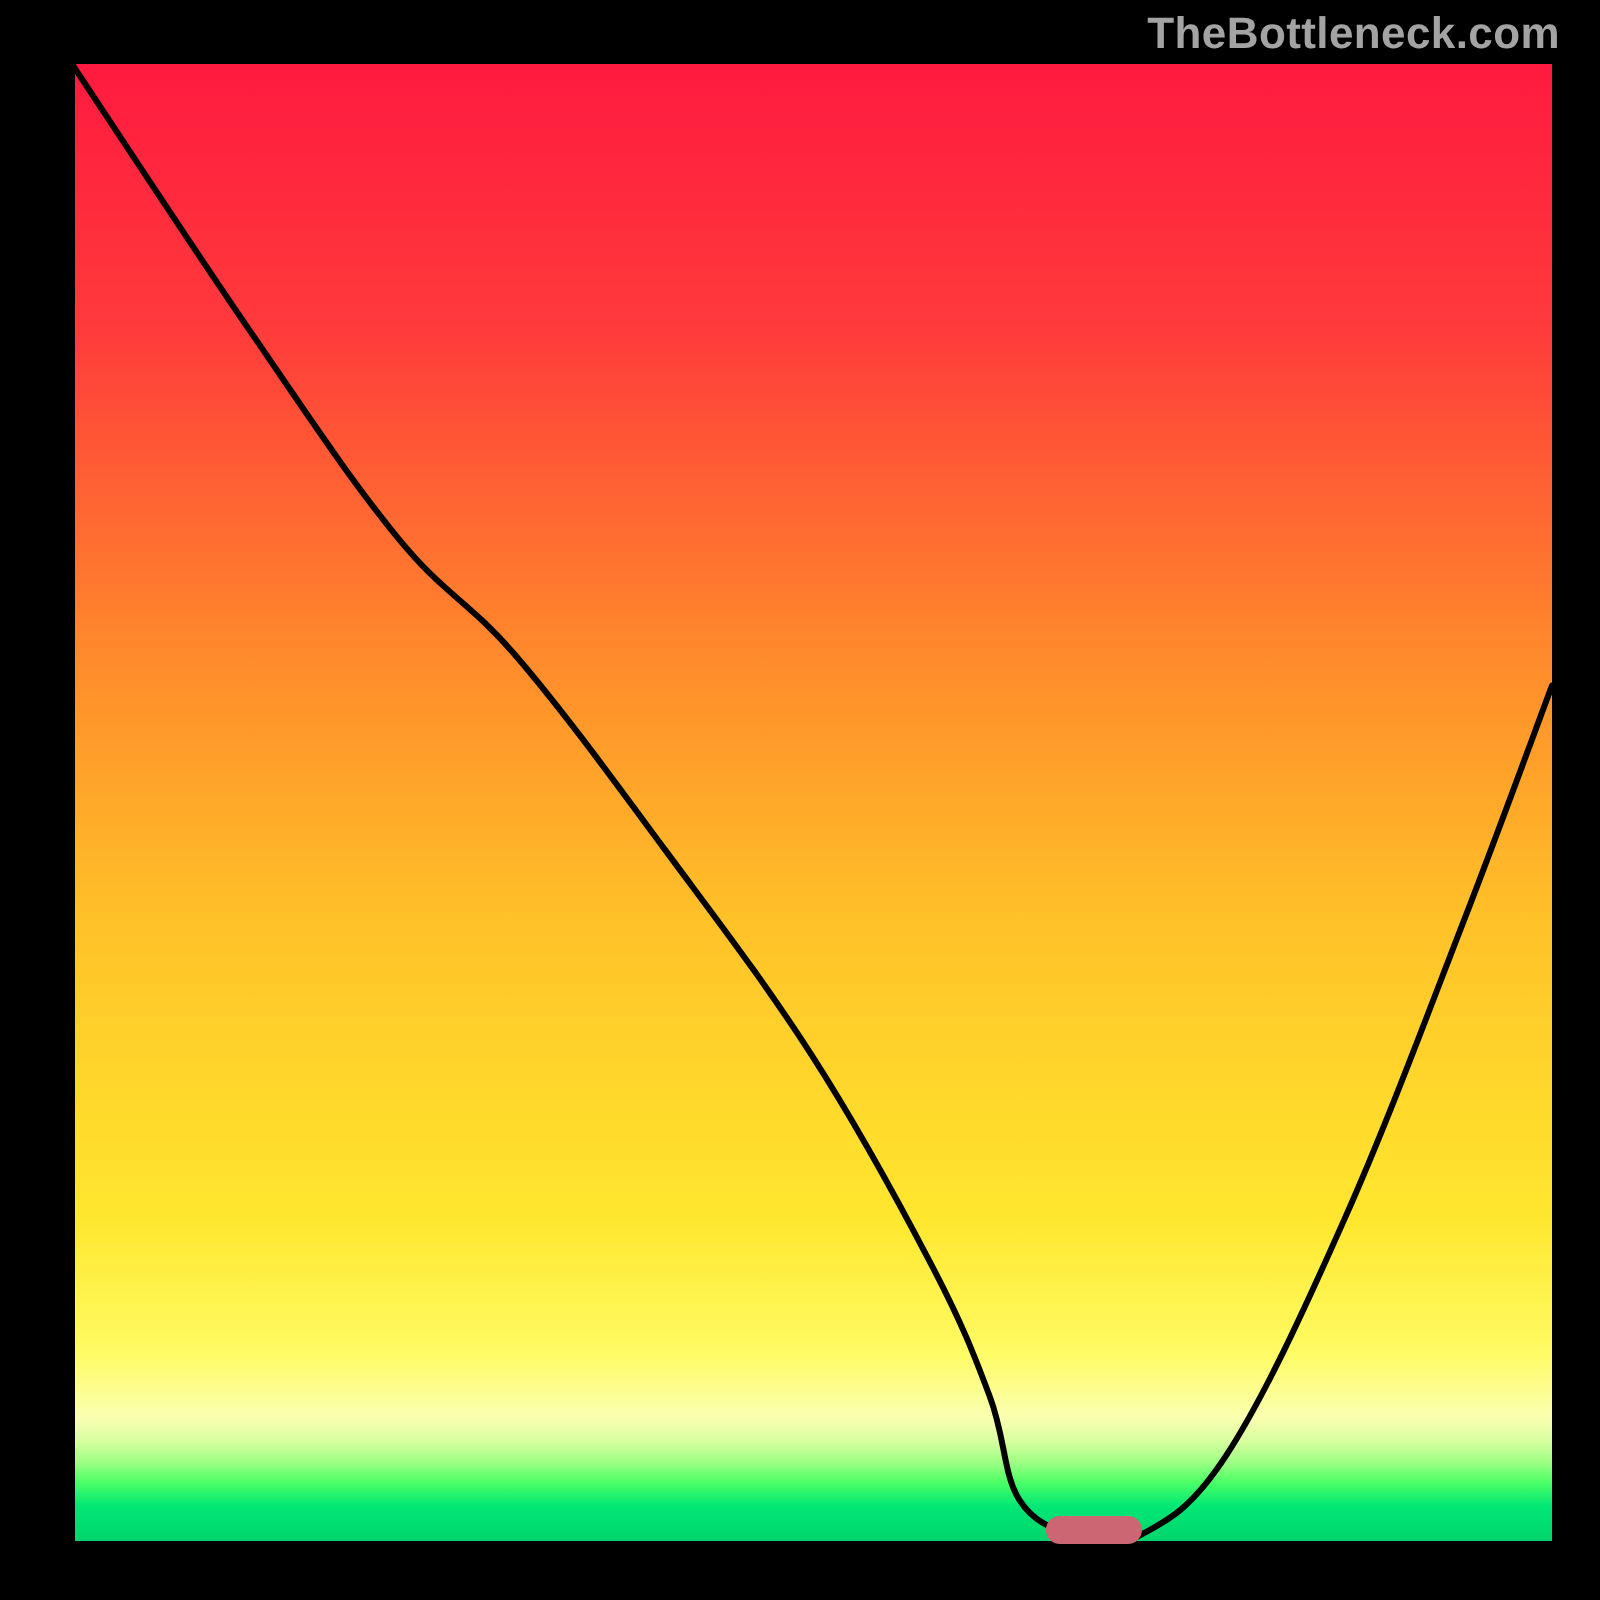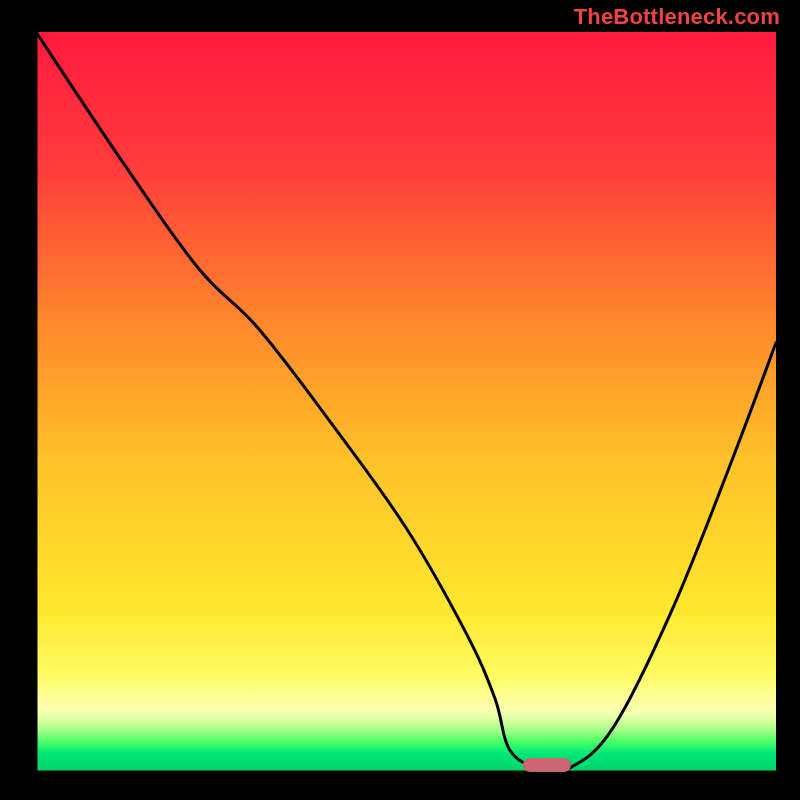--- a/index.html
+++ b/index.html
@@ -10,21 +10,21 @@
     height: 800px;
     background: #000;
   }
   .watermark {
     position: absolute;
     top: 4px;
     right: 20px;
     font-family: Arial, Helvetica, sans-serif;
     font-size: 22px;
     font-weight: 600;
-    color: #ef4444;
+    color: #a3a3a3;
     letter-spacing: 0.2px;
   }
   .plot {
     position: absolute;
     left: 36px;
     top: 32px;
     width: 740px;
     height: 740px;
   }
   .gradient-fill {

